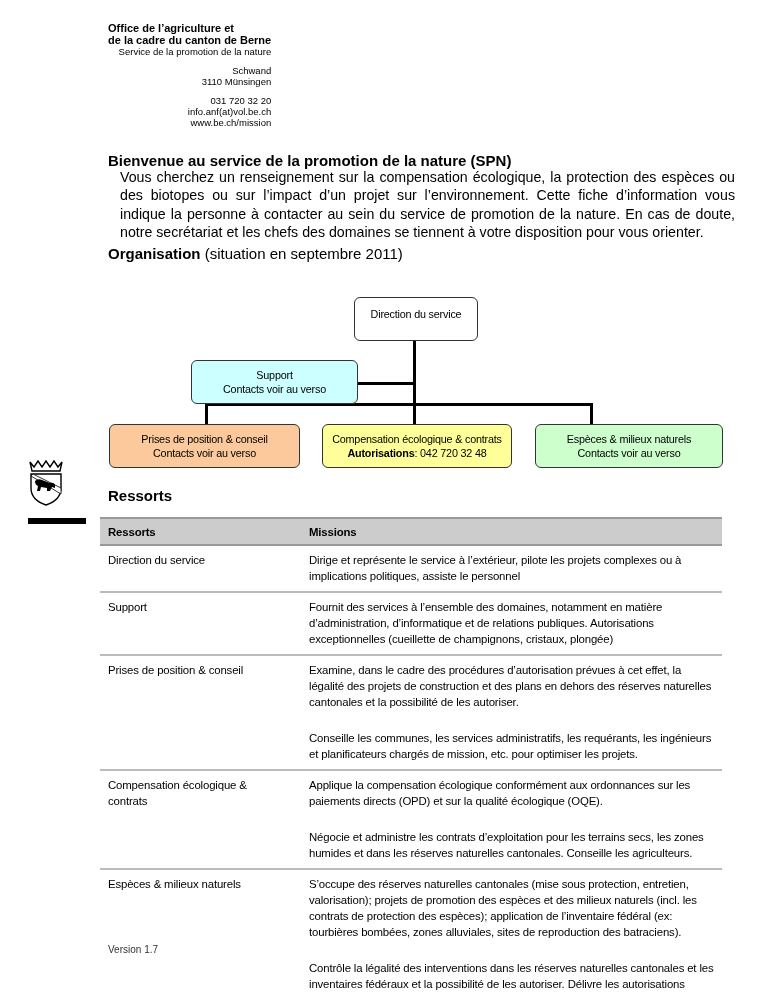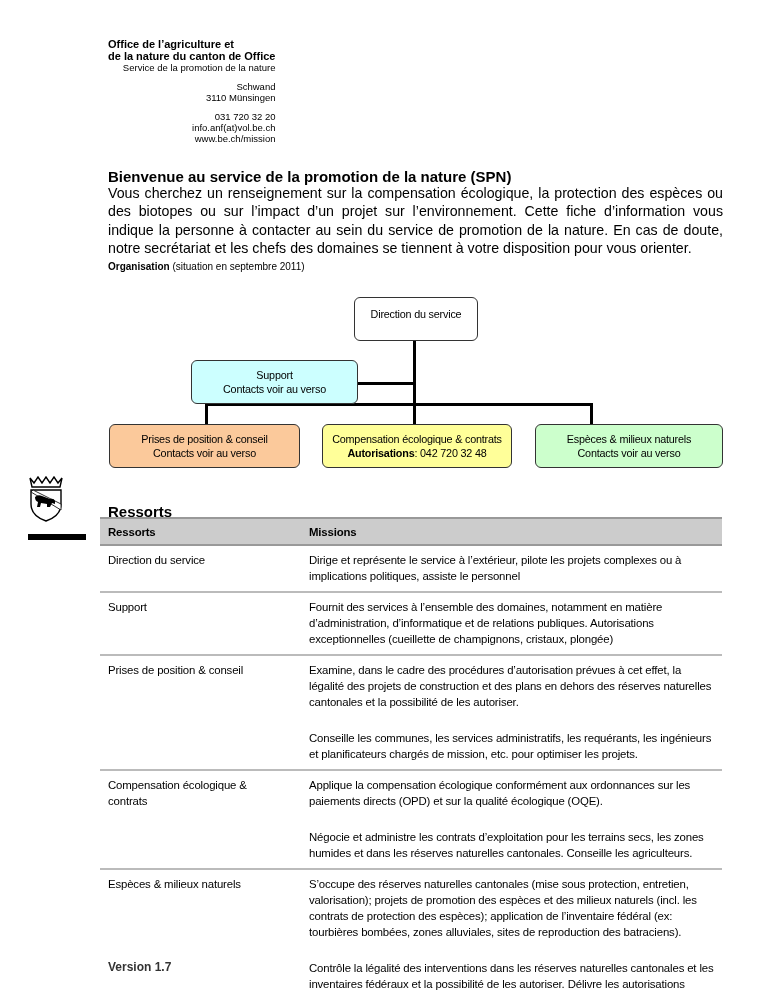--- a/index.html
+++ b/index.html
@@ -1,30 +1,30 @@
 <!DOCTYPE html>
 <html><head>
 <meta charset="utf-8">
 <style>
   html, body { margin: 0; padding: 0; background: #ffffff; }
   body { width: 768px; height: 994px; position: relative; overflow: hidden;
          font-family: "Liberation Sans", sans-serif; color: #000; }
-  .abs { position: absolute; margin-top: 16px; }
+  .abs { position: absolute; }
 
   
   .hdr { left: 108px; top: 22px; font-size: 11px; line-height: 12px; }
   .hdr .b { font-weight: bold; }
   .hdr .sm { font-size: 9.5px; line-height: 11px; text-align: right; }
   .hdr .gap { height: 8px; }
 
   
   .h1 { left: 108px; top: 152px; font-size: 15px; font-weight: bold; text-align: center; }
-  .intro { left: 108px; top: 168px; width: 615px; font-size: 14.2px; line-height: 18.4px;
+  .intro { left: 120px; top: 168px; width: 615px; font-size: 14.2px; line-height: 18.4px;
            text-align: justify; }
-  .h2 { left: 108px; top: 245px; font-size: 10px; }
+  .h2 { left: 108px; top: 245px; font-size: 15px; }
   .h2 b { font-weight: bold; }
 
   
   .box { position: absolute; border: 1px solid #333; border-radius: 6px; box-sizing: border-box;
          display: flex; flex-direction: column; align-items: center; justify-content: center;
          font-size: 10.8px; line-height: 14px; text-align: center; letter-spacing: -0.2px; }
   .line { position: absolute; background: #000; }
 
   
   .logo { left: 26px; top: 460px; width: 40px; height: 46px; }
@@ -35,28 +35,28 @@
   table { position: absolute; left: 100px; top: 517px; width: 622px; border-collapse: collapse;
           font-size: 11.4px; line-height: 16px; letter-spacing: -0.15px; }
   th { background: #cccccc; text-align: left; font-weight: bold; padding: 5px 8px 4px 8px;
        border-top: 2px solid #999; border-bottom: 2px solid #999; }
   td { vertical-align: top; padding: 6px 8px 7px 8px; border-bottom: 2px solid #bbb; }
   td.c1 { width: 185px; }
   td p { margin: 0; }
   td p + p { margin-top: 20px; }
   tr.last td { border-bottom: 2px solid #555; }
 
-  .ver { left: 108px; top: 944px; font-size: 12px; color: #333; font-weight: bold; }
+  .ver { left: 108px; top: 944px; font-size: 10px; color: #333; }
 </style>
 </head>
 <body>
 
 <div class="abs hdr">
   <div class="b">Office de l’agriculture et</div>
-  <div class="b">de la nature du canton de Office</div>
+  <div class="b">de la cadre du canton de Berne</div>
   <div class="sm">Service de la promotion de la nature</div>
   <div class="gap"></div>
   <div class="sm">Schwand</div>
   <div class="sm">3110 Münsingen</div>
   <div class="gap"></div>
   <div class="sm">031 720 32 20</div>
   <div class="sm">info.anf(at)vol.be.ch</div>
   <div class="sm">www.be.ch/mission</div>
 </div>
 

